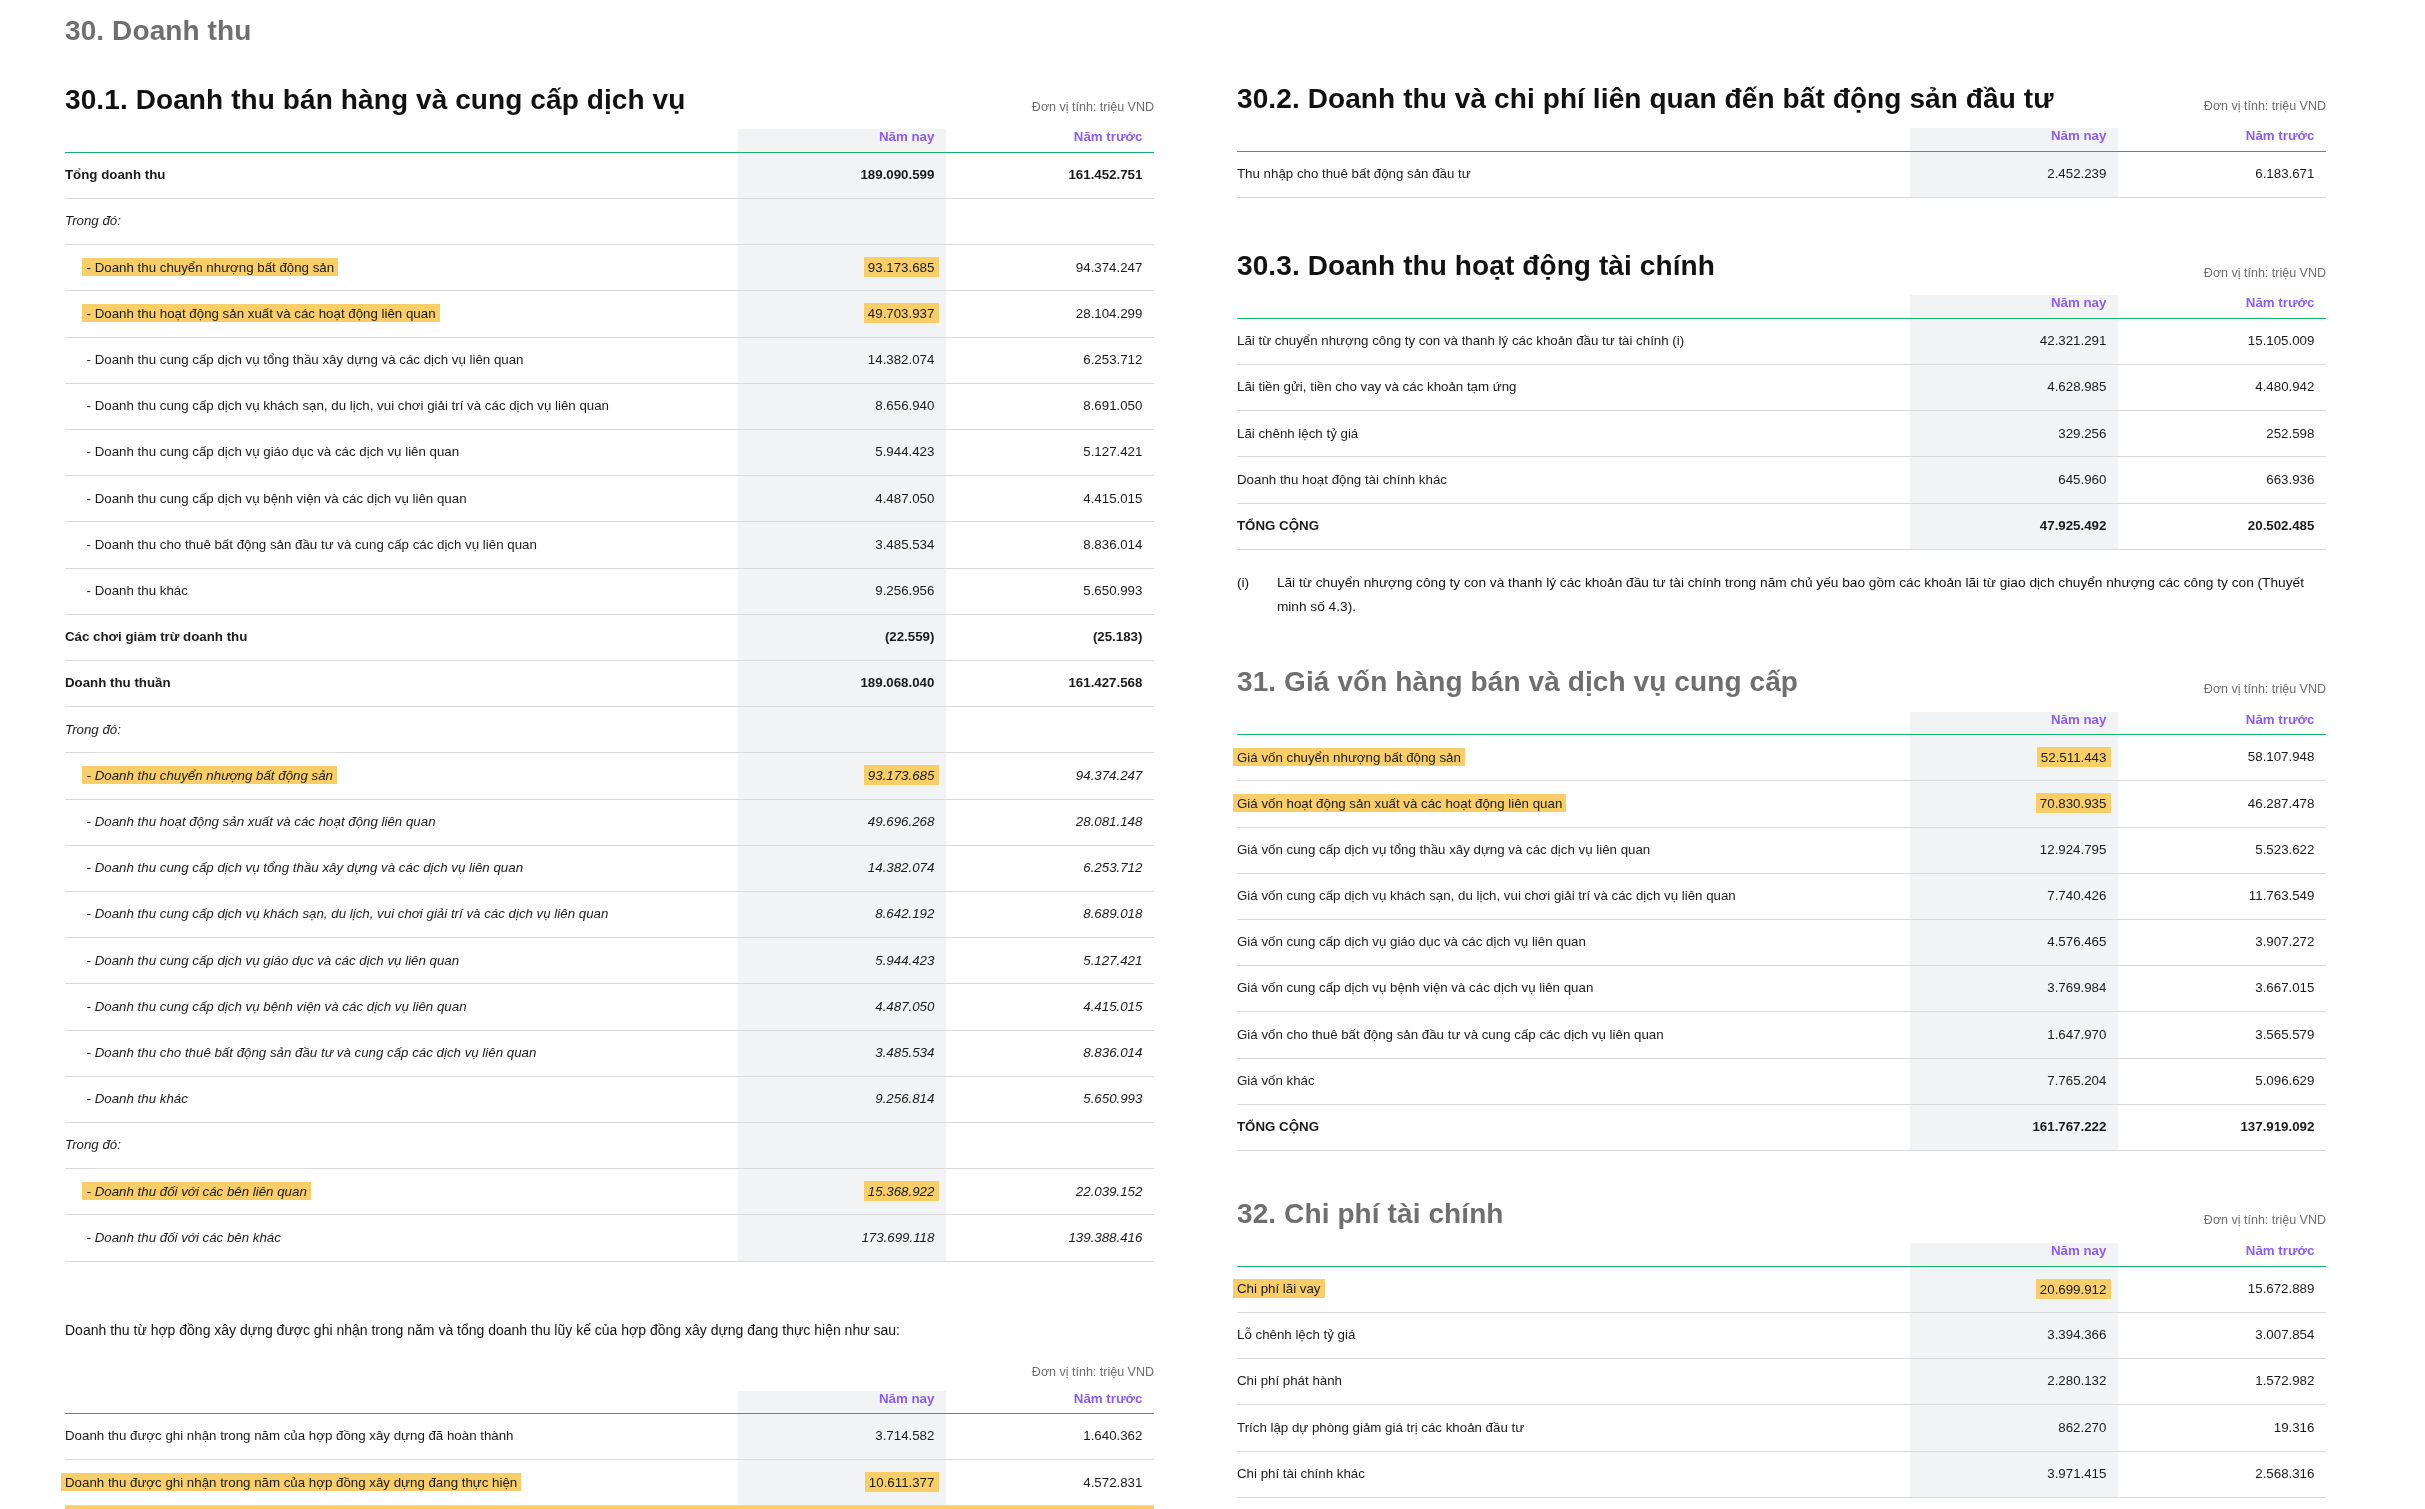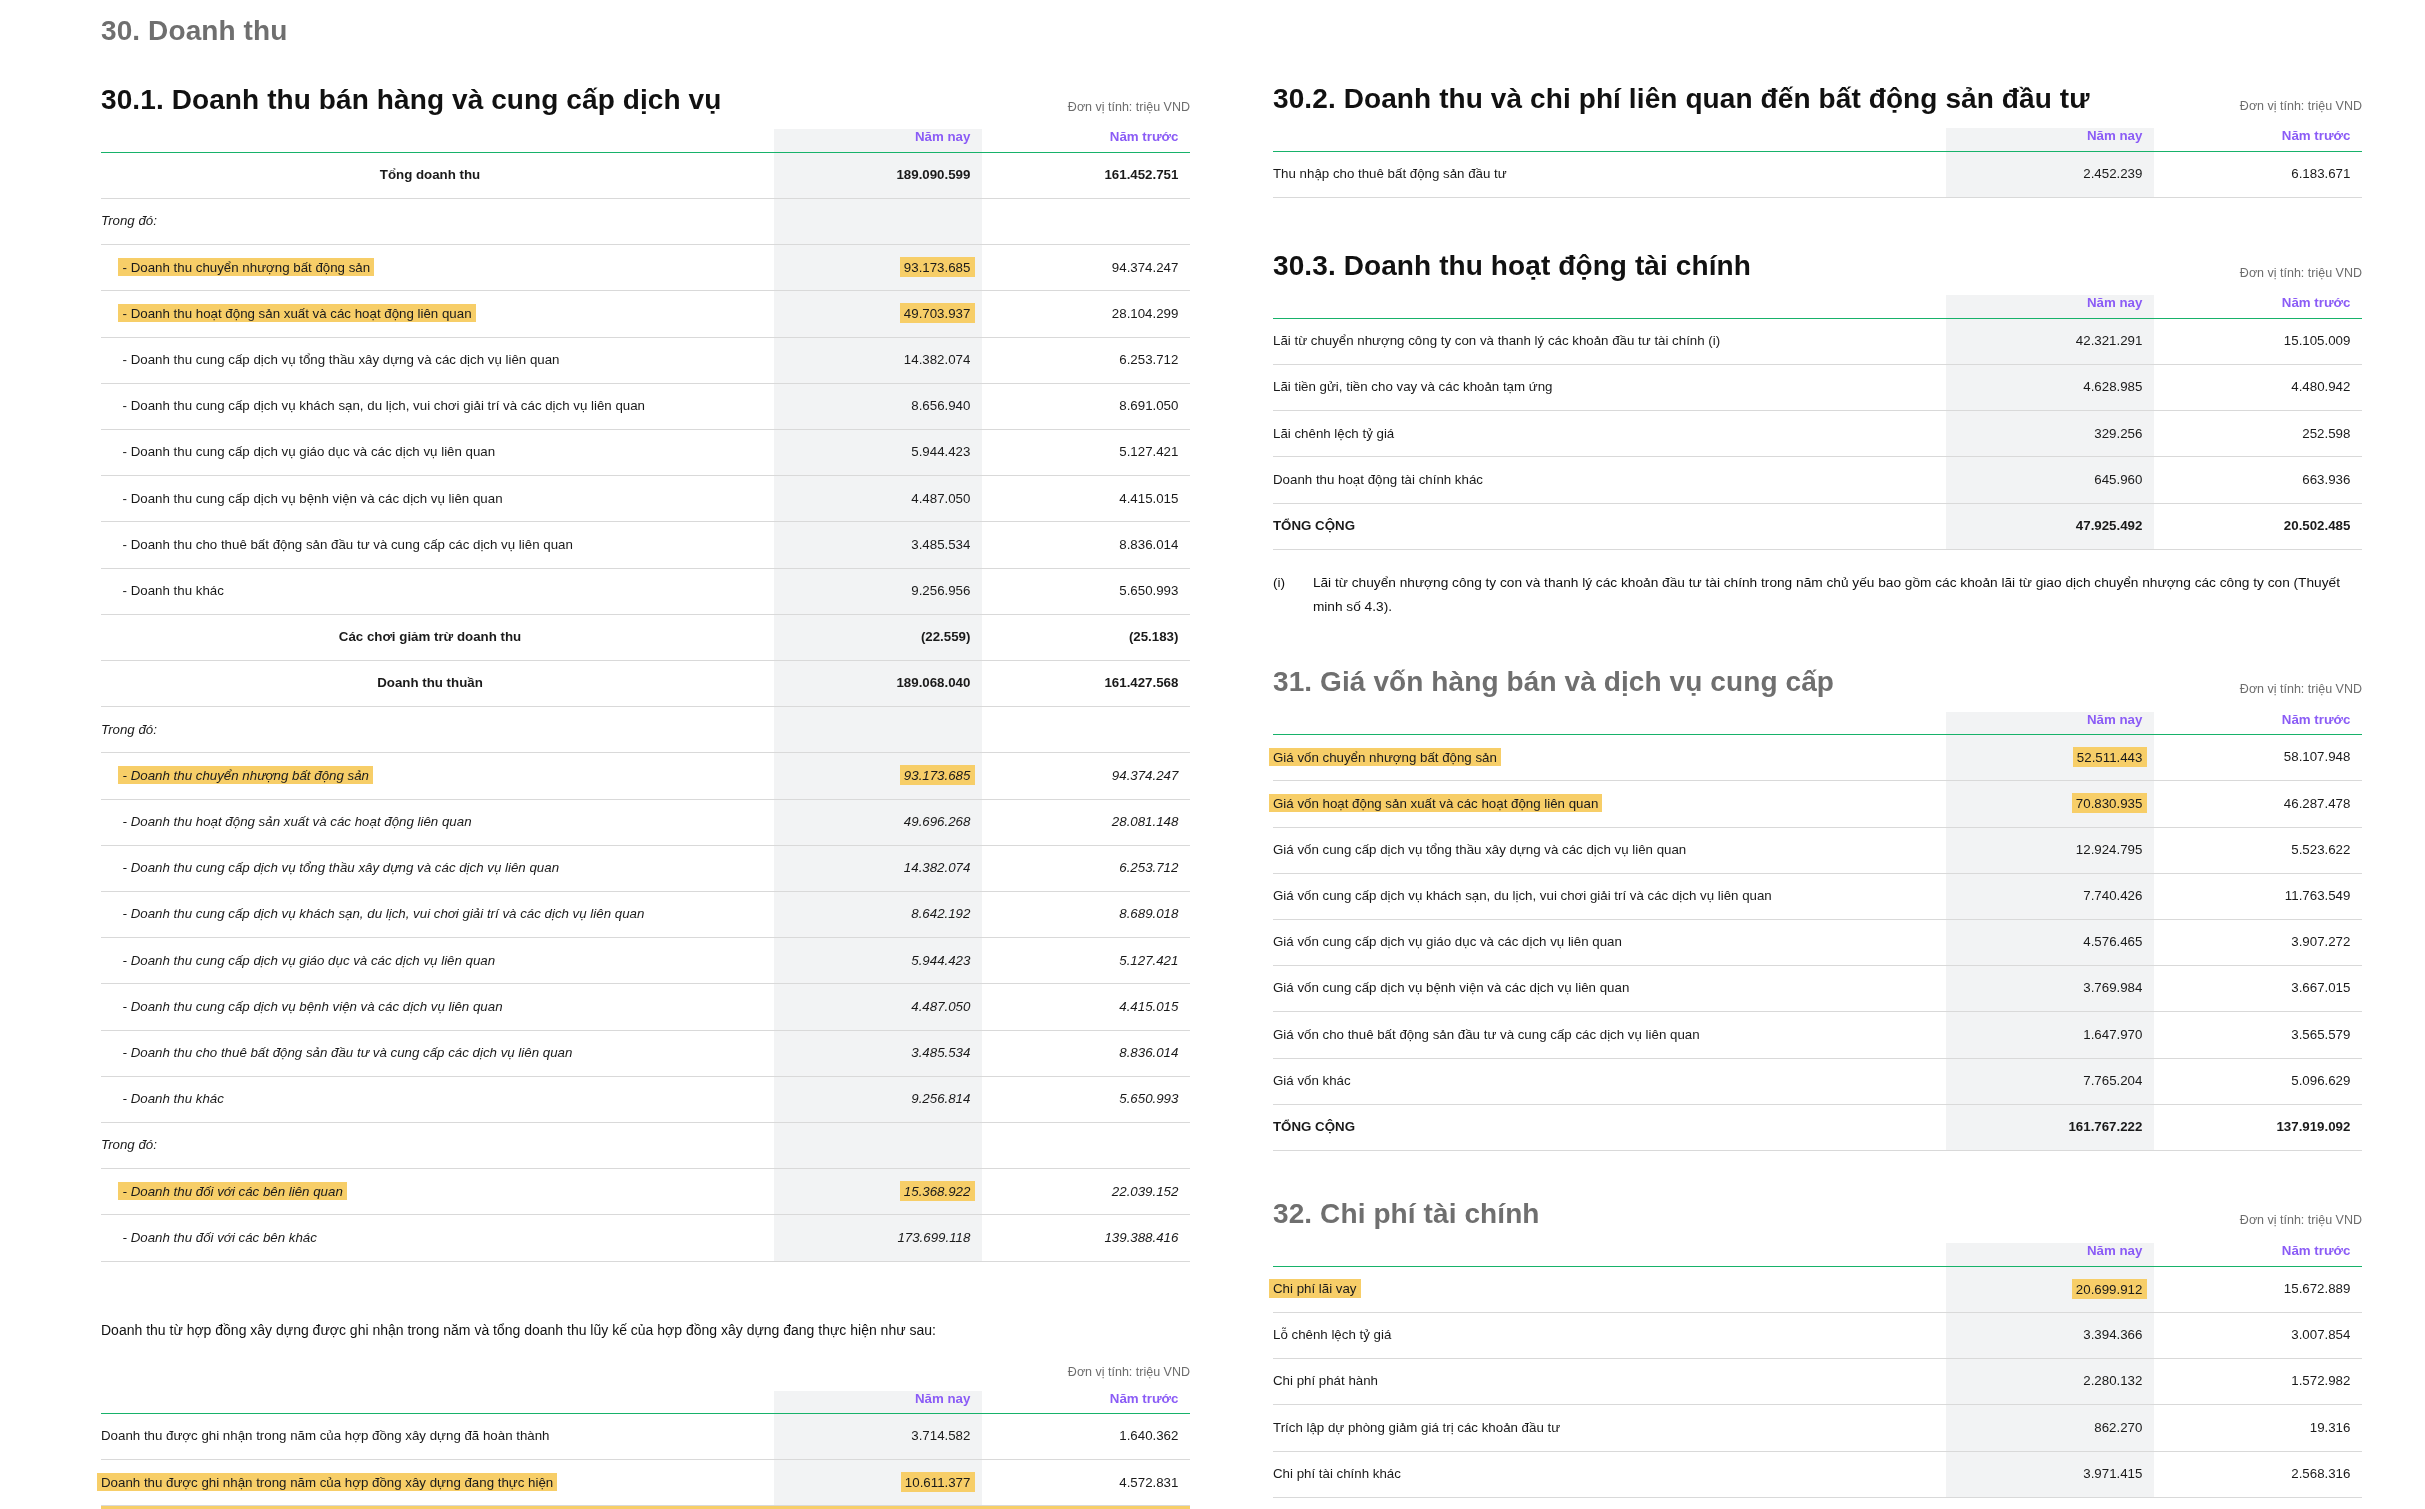--- a/index.html
+++ b/index.html
@@ -12,21 +12,20 @@
     color: #1a1a1a;
     -webkit-font-smoothing: antialiased;
   }
   .page {
     position: relative;
     width: 2044px;
     height: 1510px;
     display: flex;
     gap: 83px;
     padding: 15px 50px 0 65px;
-    margin-left: 36px;
   }
   .col { width: 1089px; flex: 0 0 1089px; position: relative; }
   .col-right { padding-top: 68px; }
 
   
   h1.sec-title {
     font-size: 28px;
     font-weight: 700;
     color: #6f6f6f;
     margin: 0 0 37px 0;
@@ -108,21 +107,21 @@
     text-align: right;
     padding-right: 11.6px;
     white-space: nowrap;
   }
   
   table.fin td.col-cur, table.fin th.col-cur { background: #f2f3f4; }
 
   .hl { background: #f7ce68; padding: 1.7px 4.2px; margin: -1.7px -4.2px; }
   td.num .hl { padding: 2.5px 4.2px; }
 
-  tr.row-bold td { font-weight: 700; text-align: center; }
+  tr.row-bold td { font-weight: 700; }
   tr.row-italic td { font-style: italic; }
   tr.row-italic td.lbl { font-style: italic; }
   .indent { display: inline-block; padding-left: 21.6px; }
 
   tr.total-hl td { background: #f7ce68 !important; font-weight: 700; }
   tr.total td { font-weight: 700; }
 
   .mt-sec { margin-top: 52px; gap: 40px; }
   .mt-sec2 { margin-top: 47px; }
   .mt-block { margin-top: 58px; }

